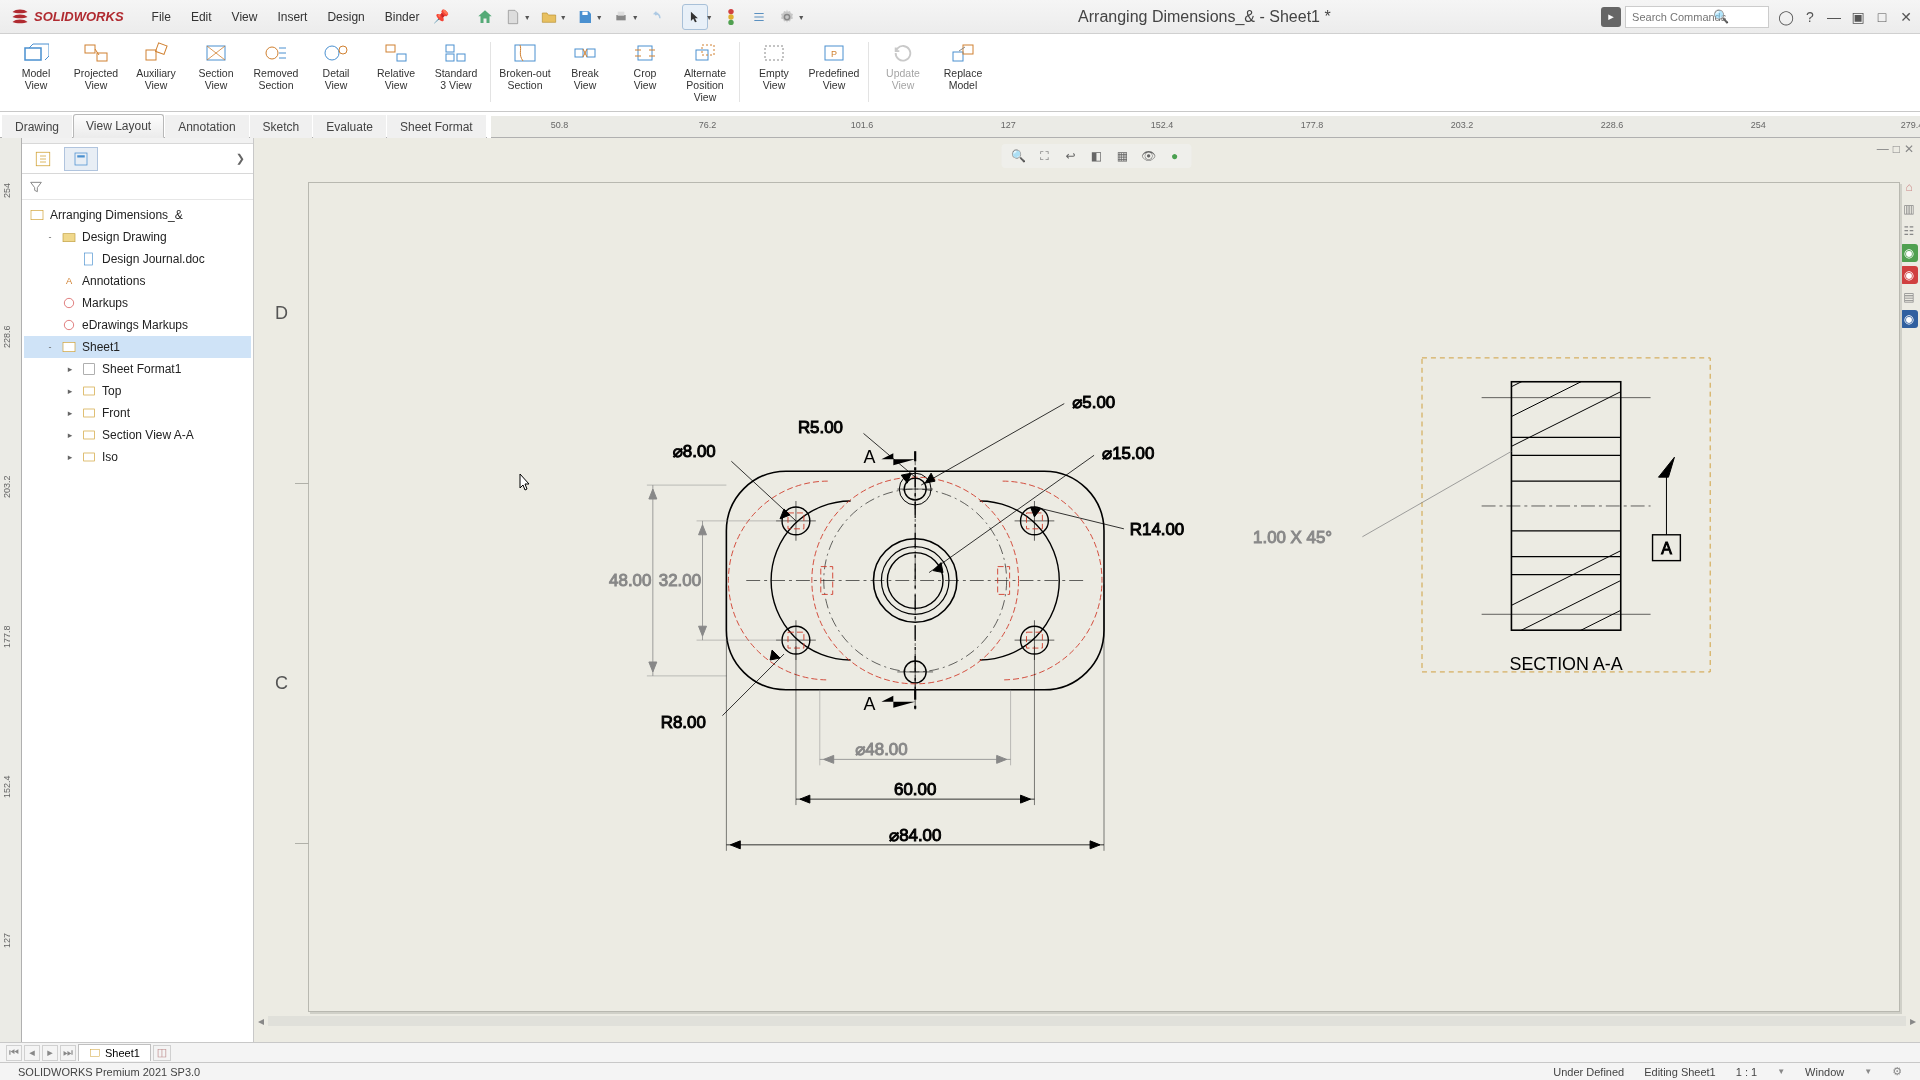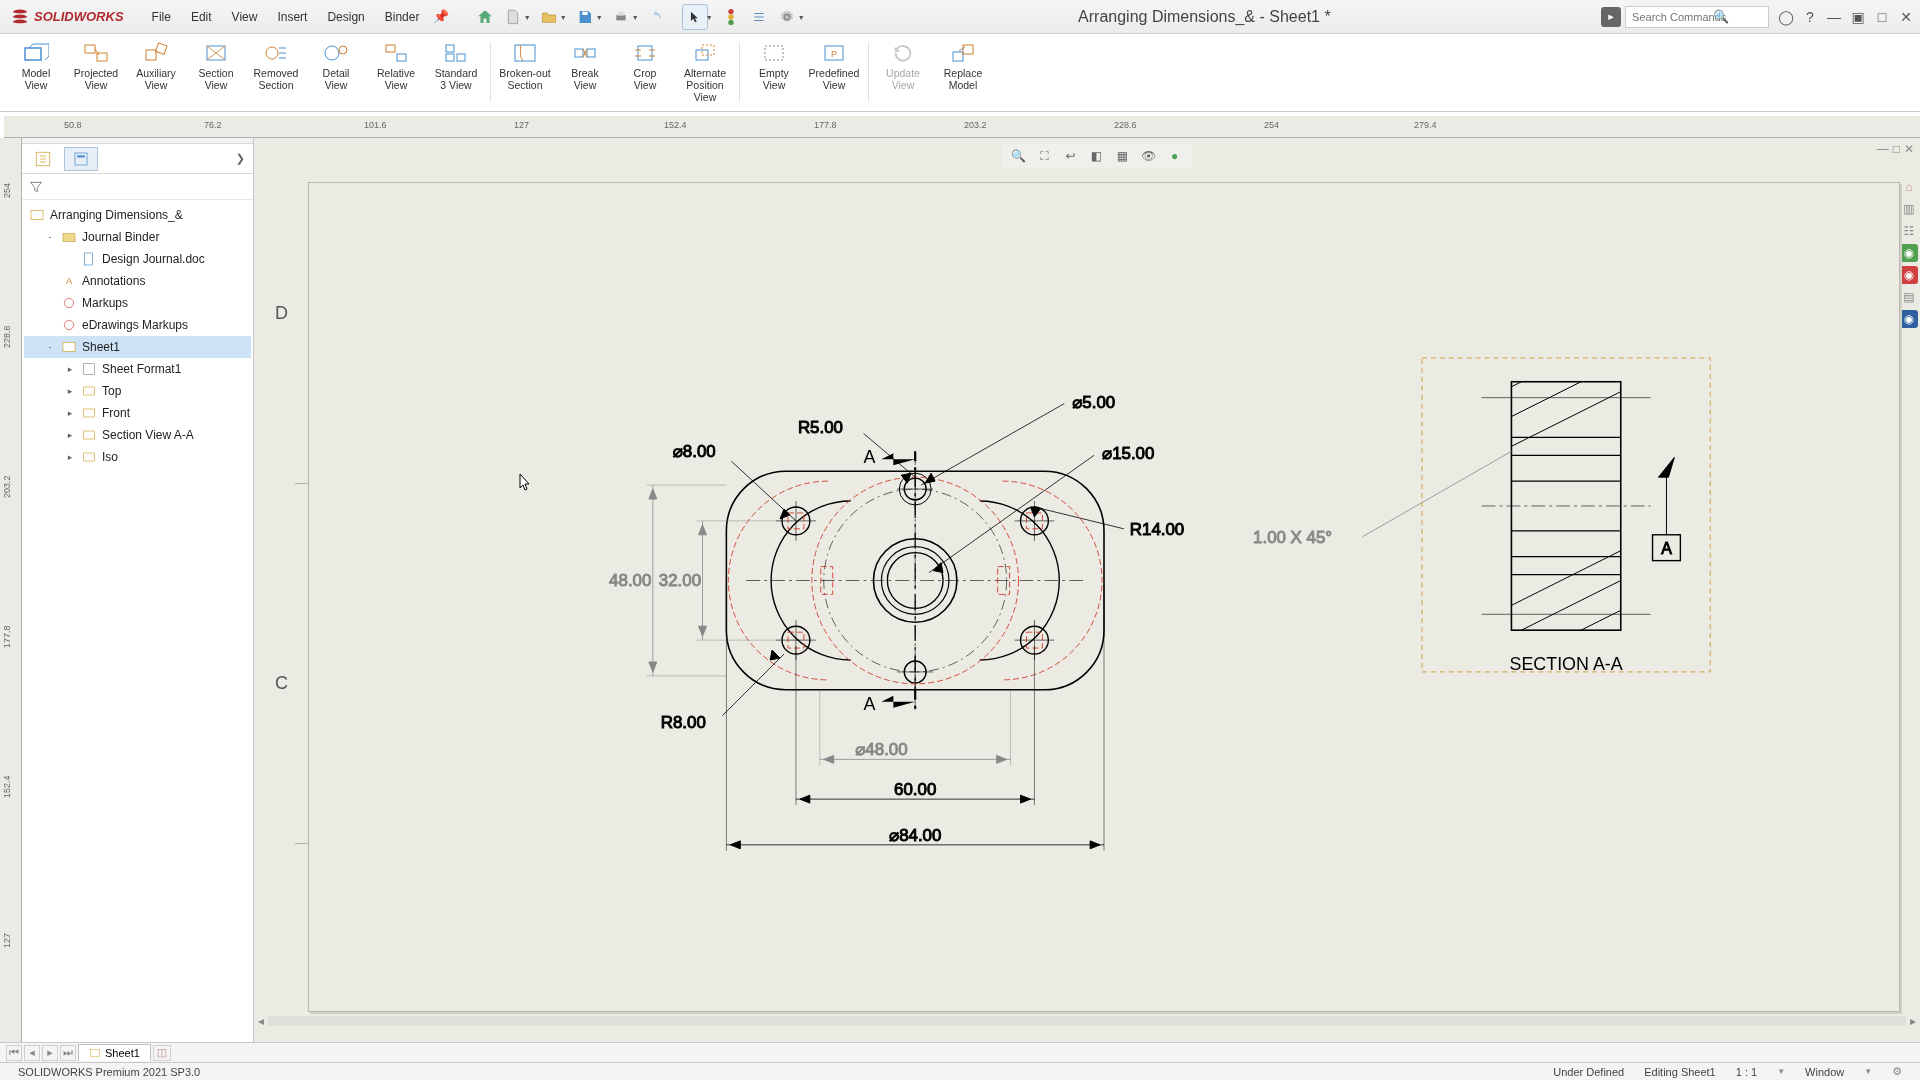--- a/index.html
+++ b/index.html
@@ -336,23 +336,31 @@
           <rect x="3" y="10" width="10" height="9" fill="none" stroke="#4a90d0"></rect>
           <rect x="13" y="3" width="10" height="9" fill="none" stroke="#d08030"></rect>
           <path d="M9 9l6-4" stroke="#888"></path>
         </svg>
       </div>
       <div class="rbn-label">Replace<br>Model</div>
     </div>
 </div>
 
 <div class="tabstrip-row">
+  <div class="tabstrip">
+    <div class="tab">Drawing</div>
+    <div class="tab active">View Layout</div>
+    <div class="tab">Annotation</div>
+    <div class="tab">Sketch</div>
+    <div class="tab">Evaluate</div>
+    <div class="tab">Sheet Format</div>
+  </div>
   <div class="hruler" id="hruler">
       <div class="hruler-tick" style="left: 60px;">50.8</div>
-      <div class="hruler-tick" style="left: 200px;">76.2</div>
+      <div class="hruler-tick" style="left: 208px;">76.2</div>
       <div class="hruler-tick" style="left: 360px;">101.6</div>
       <div class="hruler-tick" style="left: 510px;">127</div>
       <div class="hruler-tick" style="left: 660px;">152.4</div>
       <div class="hruler-tick" style="left: 810px;">177.8</div>
       <div class="hruler-tick" style="left: 960px;">203.2</div>
       <div class="hruler-tick" style="left: 1110px;">228.6</div>
       <div class="hruler-tick" style="left: 1260px;">254</div>
       <div class="hruler-tick" style="left: 1410px;">279.4</div>
     </div>
 </div>
@@ -399,21 +407,21 @@
         <span class="tree-label">Arranging Dimensions_&amp;</span>
       </div>
       <div id="tree-body">
           <div class="tree-row indent-1">
             <span class="tree-exp">-</span>
             <span class="tree-icon">
               <svg width="16" height="16" viewBox="0 0 24 24">
                 <rect x="3" y="7" width="18" height="12" fill="#f0d88c" stroke="#c0a040"></rect>
               </svg>
             </span>
-            <span class="tree-label">Journal Binder</span>
+            <span class="tree-label">Design Drawing</span>
           </div>
           <div class="tree-row indent-2">
             <span class="tree-exp"></span>
             <span class="tree-icon">
               <svg width="16" height="16" viewBox="0 0 24 24">
                 <rect x="5" y="3" width="12" height="18" fill="#fff" stroke="#4a90d0"></rect>
               </svg>
             </span>
             <span class="tree-label">Design Journal.doc <empty></empty></span>
           </div>

